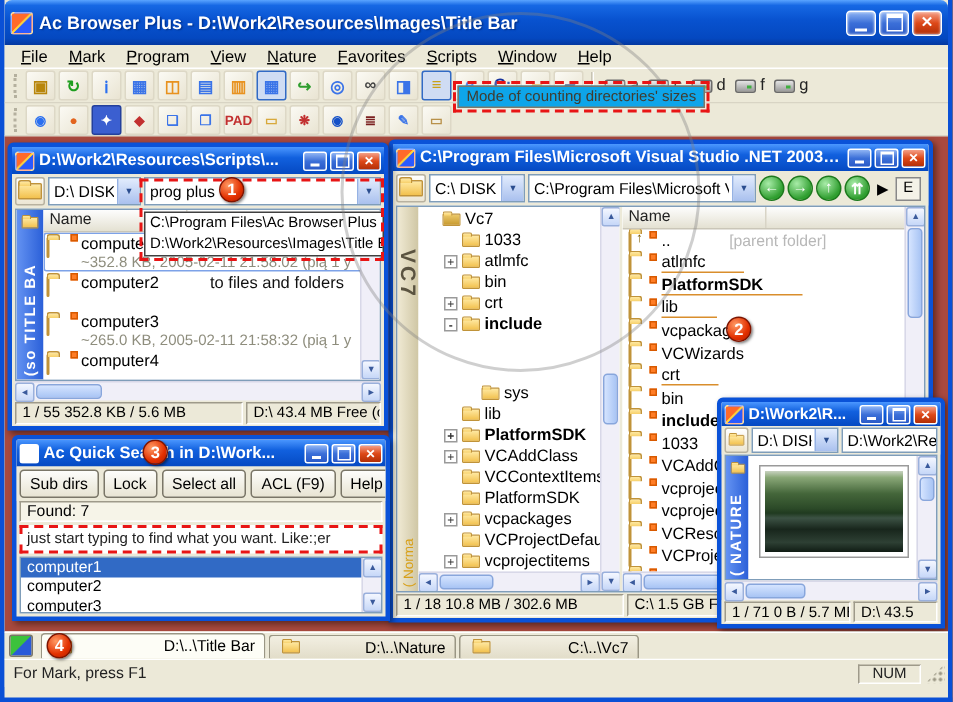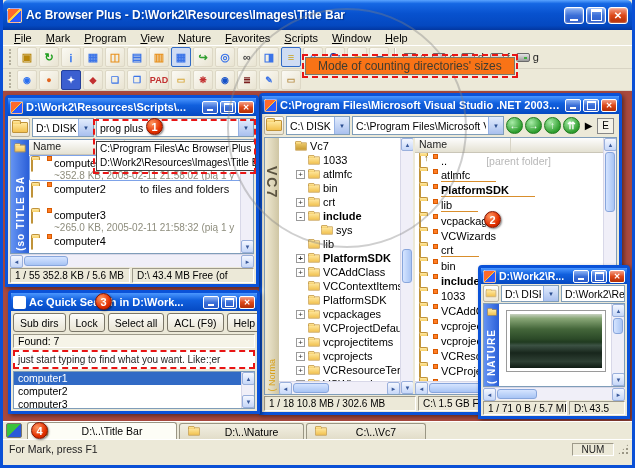--- a/index.html
+++ b/index.html
@@ -34,21 +34,21 @@
   .tbico.pressed{border:1px solid #316ac5;background:#cfdcf3}
   .tbico.blue{background:#3b5fd0;border-color:#24409c}
   .sep{width:1px;height:18px;background:#c8c4b4;box-shadow:1px 0 0 #fff;margin:0 3px;flex:none}
   .drvbtn{display:flex;align-items:center;gap:3px;padding:0 3px;height:20px;border-radius:2px}
   .drv{width:14px;height:9px;background:linear-gradient(180deg,#e4e4e4,#9a9a9a);border:1px solid #6a6a6a;border-radius:2px;position:relative;flex:none}
   .drv::after{content:"";position:absolute;right:2px;top:3px;width:3px;height:2px;background:#3fae3f}
   .dl{font-size:11px;color:#222}
 
   
   .tipwrap{position:absolute;left:299px;top:54px;border:2px dashed #e81515;padding:1px;z-index:26;background:rgba(255,255,255,.2)}
-  .tooltip{border:1px solid #7a7a6a;background:#f97316;font-size:12px;padding:1px 12px;color:#403c30;white-space:nowrap}
+  .tooltip{border:1px solid #7a7a6a;background:#0ea5e9;font-size:10px;padding:1px 5px;color:#403c30;white-space:nowrap}
   .wm{position:absolute;left:224px;top:8px;width:240px;height:240px;border:2px solid rgba(130,130,130,.38);border-radius:50%;z-index:25;pointer-events:none}
   .badge{position:absolute;width:17px;height:17px;border-radius:50%;background:radial-gradient(circle at 35% 30%,#ff9a64,#e33000 60%,#b01d00);color:#fff;font-weight:bold;font-size:11px;display:flex;align-items:center;justify-content:center;border:1px solid #7d1400;box-shadow:1px 1px 2px rgba(0,0,0,.5);z-index:30}
 
   
   .mdi{position:relative;height:330px;background:#a8493e;overflow:hidden}
   .win{position:absolute;border:3px solid #0a52d8;border-radius:4px 4px 0 0;background:#ece9d8;box-shadow:2px 2px 4px rgba(0,0,0,.45);overflow:hidden;display:flex;flex-direction:column}
   .ctbar{height:18px;flex:none;background:linear-gradient(180deg,#4b97ff,#1160de 40%,#0549c2);display:flex;align-items:center;gap:3px;padding:0 2px;color:#fff;font-weight:bold;font-size:11px;white-space:nowrap;overflow:hidden}
   .ctbar .t{flex:1;overflow:hidden;text-overflow:ellipsis}
   .cico{width:13px;height:13px;flex:none;border-radius:2px;background:linear-gradient(135deg,#ff6a2a 0 46%,#ffd23c 46% 54%,#2a5aff 54% 100%);border:1px solid rgba(255,255,255,.5)}
   .cico.plain{background:#fff}
@@ -141,21 +141,21 @@
   .imgwrap{flex:1;background:#fff;position:relative;overflow:hidden}
   .thumb{position:absolute;left:8px;top:7px;width:98px;height:60px;border:3px solid #fff;outline:1px solid #9a9a9a;background:linear-gradient(180deg,#c8d2c0 0%,#8aa878 8%,#44663a 28%,#2c4a28 46%,#203a20 52%,#3c5244 58%,#18261c 72%,#2e4034 88%,#101c14 100%)}
 
   
   .tabbar{height:18px;display:flex;align-items:flex-end;gap:3px;background:#ece9d8;padding:1px 3px 0;position:relative;border-top:1px solid #fff}
   .tabico{width:16px;height:15px;flex:none;margin:0 2px 1px 0;background:linear-gradient(135deg,#3cc23c 0 48%,#2a5ad8 52% 100%);border:1px solid #7a7668;border-radius:2px}
   .tabs{display:flex;gap:2px;align-items:flex-end}
   .tab{display:flex;align-items:center;gap:4px;height:16px;padding:0 6px;border:1px solid #9a9684;border-bottom:none;border-radius:3px 3px 0 0;background:linear-gradient(180deg,#f2efe2,#e2ddc9);font-size:10.5px;white-space:nowrap;overflow:hidden}
   .tab.active{background:#fdfdf6;height:17px}
   .tab .fld{transform:scale(.75)}
-  .tab .tl{flex:1;text-align:center;overflow:hidden}
+  .tab .tl{flex:1;text-align:right;overflow:hidden}
   .tabs .tab:nth-of-type(1){width:150px}
   .tabs .tab:nth-of-type(2){width:125px}
   .tabs .tab:nth-of-type(3){width:120px}
   .tipbar{height:15px;background:#fefdf0;display:flex;align-items:center;gap:5px;padding:0 4px;border-top:1px solid #c8c4b4;font-size:10.5px;color:#222}
   .bulb{width:11px;height:11px;flex:none;border-radius:50%;background:radial-gradient(circle at 35% 30%,#fffbd0,#f2cf2a 70%,#d8ab00);border:1px solid #a8850a}
   .statusbar{height:19px;background:#ece9d8;display:flex;align-items:center;font-size:10.5px;padding:1px 2px;gap:3px;border-top:1px solid #fff;color:#222}
   .statusbar .msg{flex:1;padding:0 4px}
   .numcell{width:42px;text-align:center;border:1px solid;border-color:#9e9a8a #fff #fff #9e9a8a;font-size:10px}
   .gripc{width:13px;height:13px;background-image:radial-gradient(#9a9684 1px,transparent 1.2px);background-size:4px 4px;clip-path:polygon(100% 0,100% 100%,0 100%)}
 </style>
@@ -333,21 +333,21 @@
                 <span class="fld"></span>
                 <span class="tlabel">crt</span>
               </div>
 
               <div class="trow bold" style="padding-left: 17px;">
                 <span class="exp">-</span>
                 <span class="fld"></span>
                 <span class="tlabel">include</span>
               </div>
 
-              <div class="trow" style="padding-left: 30px;">
+              <div class="trow" style="padding-left: 30px; margin-top: 32px;">
                 <span class="exp"></span>
                 <span class="fld"></span>
                 <span class="tlabel">sys</span>
               </div>
 
               <div class="trow" style="padding-left: 17px;">
                 <span class="exp"></span>
                 <span class="fld"></span>
                 <span class="tlabel">lib</span>
               </div>
@@ -632,21 +632,21 @@
           </div>
         </div>
       </div>
       <div class="sbh" style="position:static;flex:none;margin:0 2px">
         <span class="sbb al"></span>
         <span class="sbt h" style="width:44px"></span>
           <span class="sbsp"></span>
         <span class="sbb ar"></span>
       </div>
       <div class="pstat">
-        <span class="scell" style="width:120px">1 / 55   352.8 KB / 5.6 MB</span>
+        <span class="scell" style="width:152px">1 / 55   352.8 KB / 5.6 MB</span>
         <span class="scell grow">D:\ 43.4 MB Free (of</span>
       </div>
 
       <div class="sugg-box">
 
       <div class="sugg">C:\Program Files\Ac Browser Plus</div>
           <div class="sugg">D:\Work2\Resources\Images\Title Bar</div>
         </div>
       <div class="hl" style="left:85px;top:21px;width:163px;height:55px"></div>
       <span class="badge" style="left:138px;top:20px">1</span>

